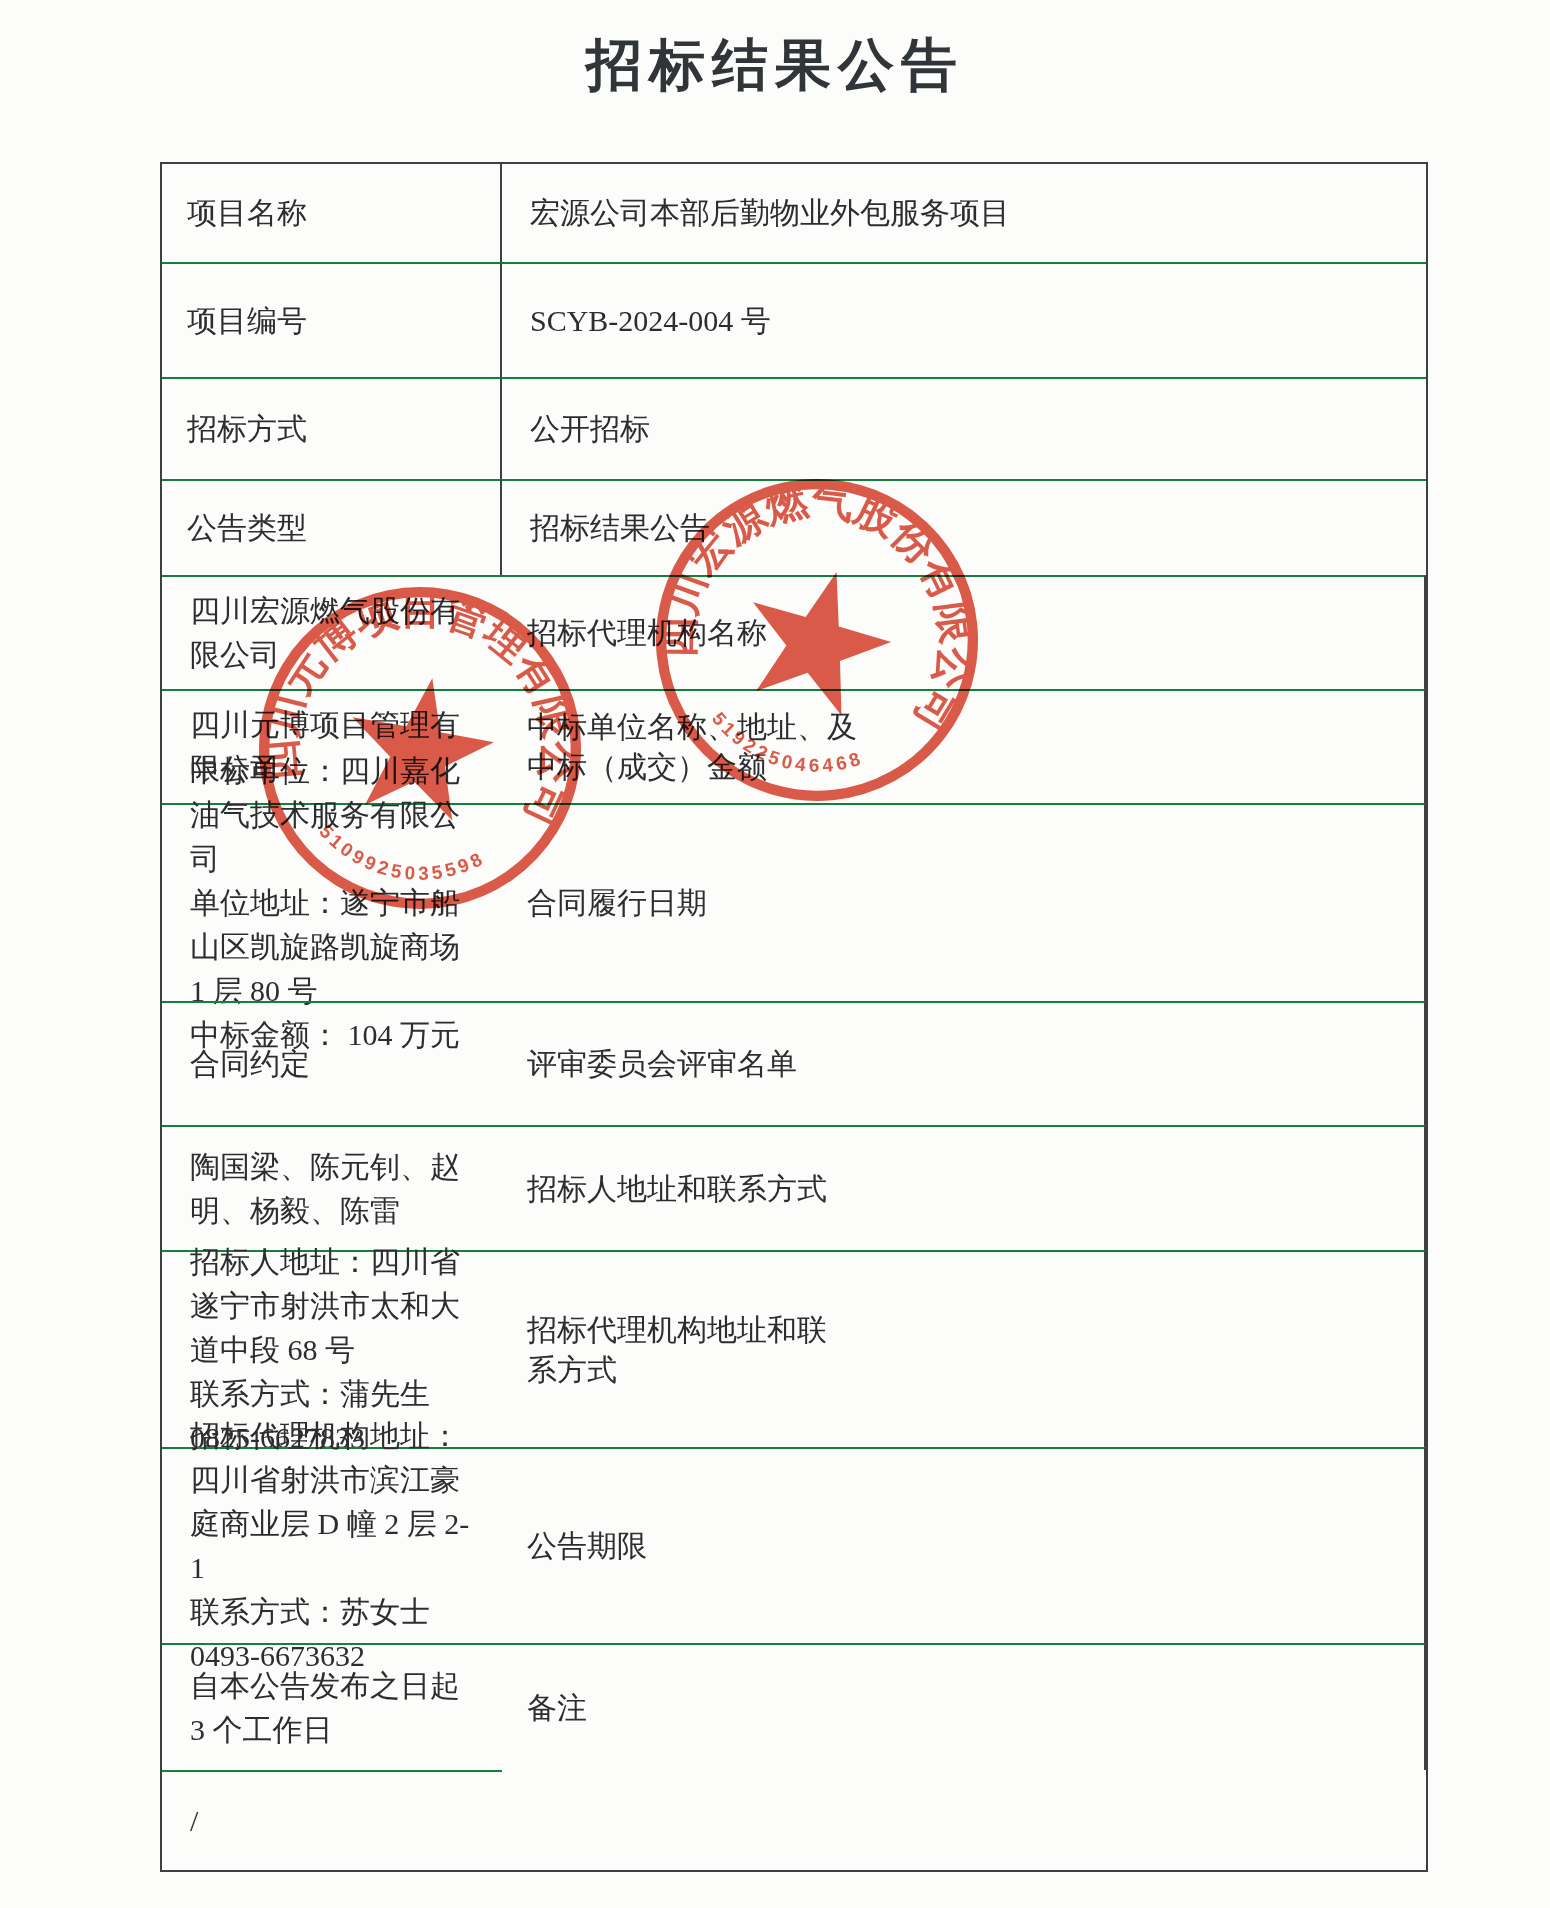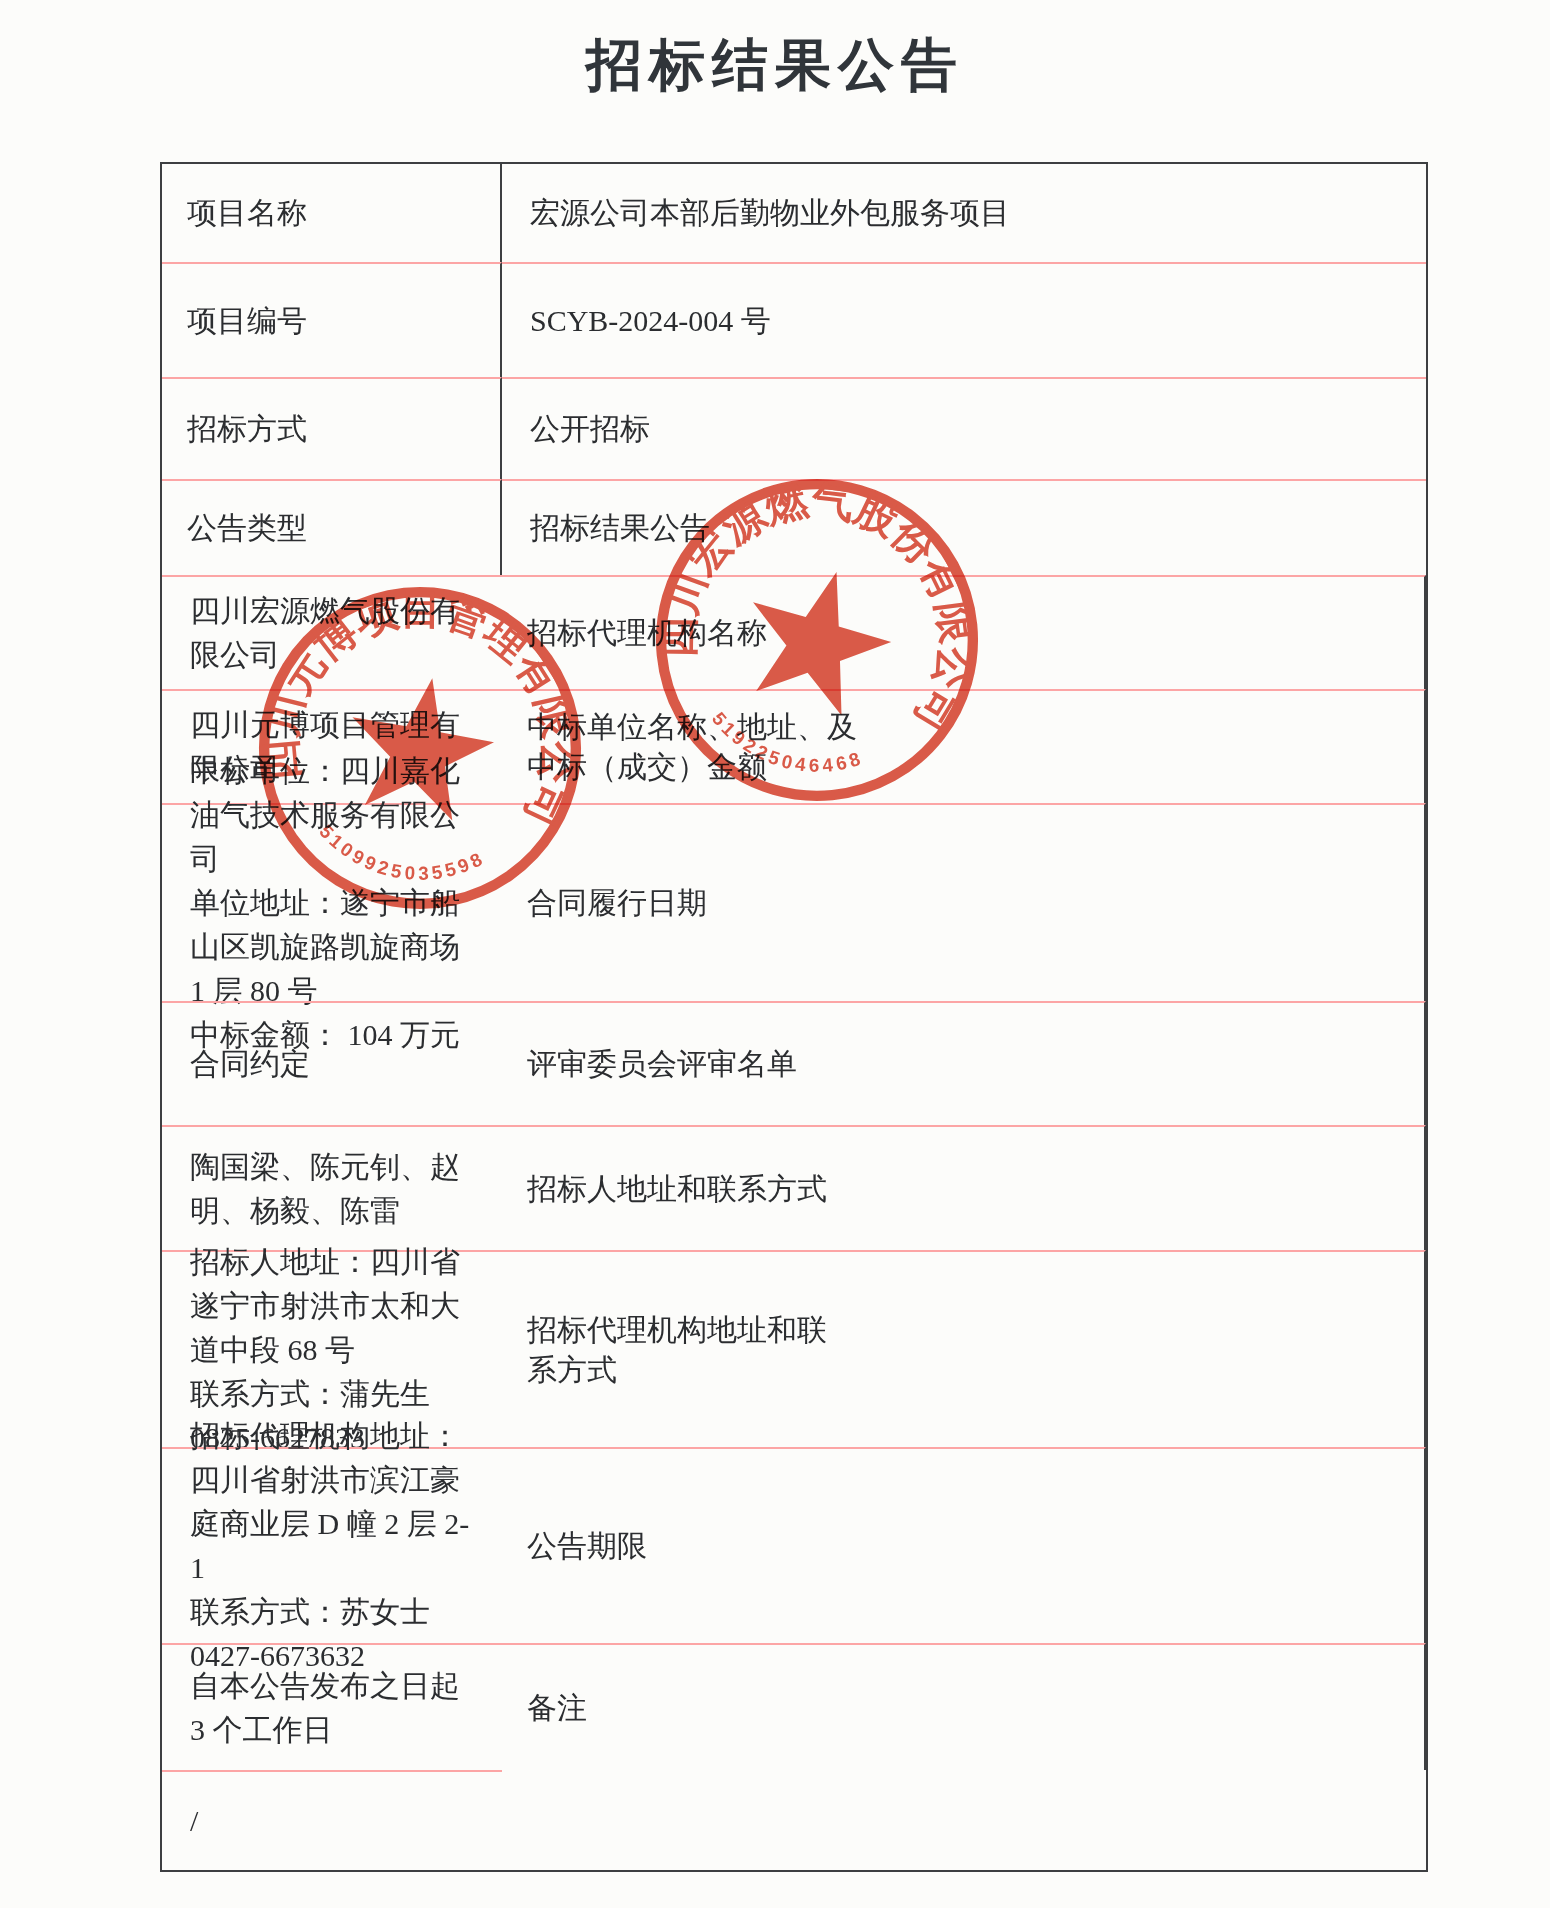--- a/index.html
+++ b/index.html
@@ -29,21 +29,21 @@
   }
   .cell.lbl{
     border-right:2px solid #3d3f41;
     padding:0 4px 0 25px;
     line-height:40px;
   }
   .cell.val{
     padding:0 24px 0 28px;
     line-height:44px;
   }
-  .cell.bt{border-top:2px solid #fca5a5;}
+  .cell.bt{border-top:2px solid #15803d;}
   .vline{line-height:44px;}
   
   .stamp{
     position:absolute;
     mix-blend-mode:multiply;
     opacity:0.86;
     pointer-events:none;
   }
   .stamp svg{display:block;}
   .stamp-left{left:250px;top:578px;transform:rotate(10deg);}
@@ -130,21 +130,21 @@
     <div class="vline">招标人地址：四川省遂宁市射洪市太和大道中段 68 号</div>
     <div class="vline">联系方式：蒲先生 0825-6627833</div>
   </div>
 
   <div class="cell lbl bt">
     <span>招标代理机构地址和联</span>
     <span>系方式</span>
   </div>
   <div class="cell val bt">
     <div class="vline">招标代理机构地址：四川省射洪市滨江豪庭商业层 D 幢 2 层 2-1</div>
-    <div class="vline">联系方式：苏女士 0427-6673632</div>
+    <div class="vline">联系方式：苏女士 0493-6673632</div>
   </div>
 
   <div class="cell lbl bt">
       <span>公告期限</span>
     </div>
   <div class="cell val bt">
       <div class="vline">自本公告发布之日起 3 个工作日</div>
     </div>
 
   <div class="cell lbl bt">

